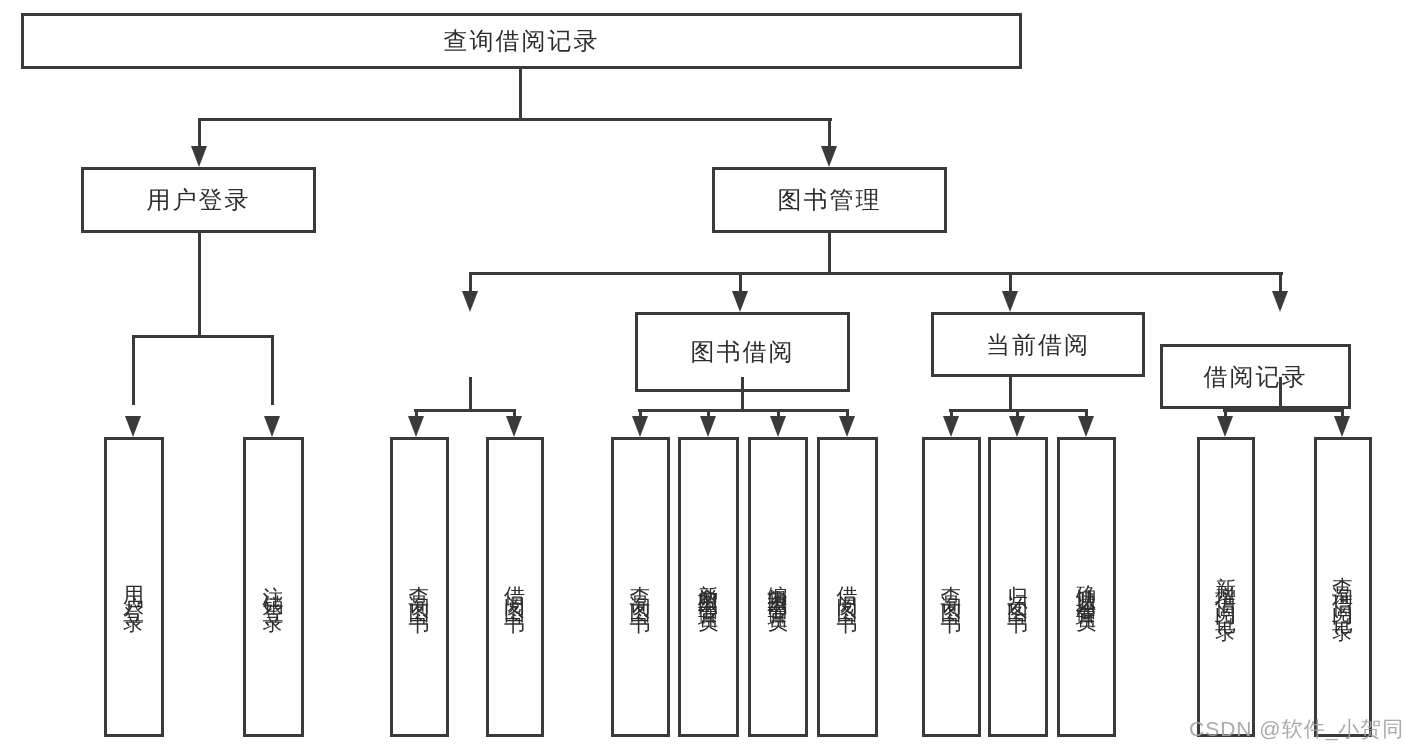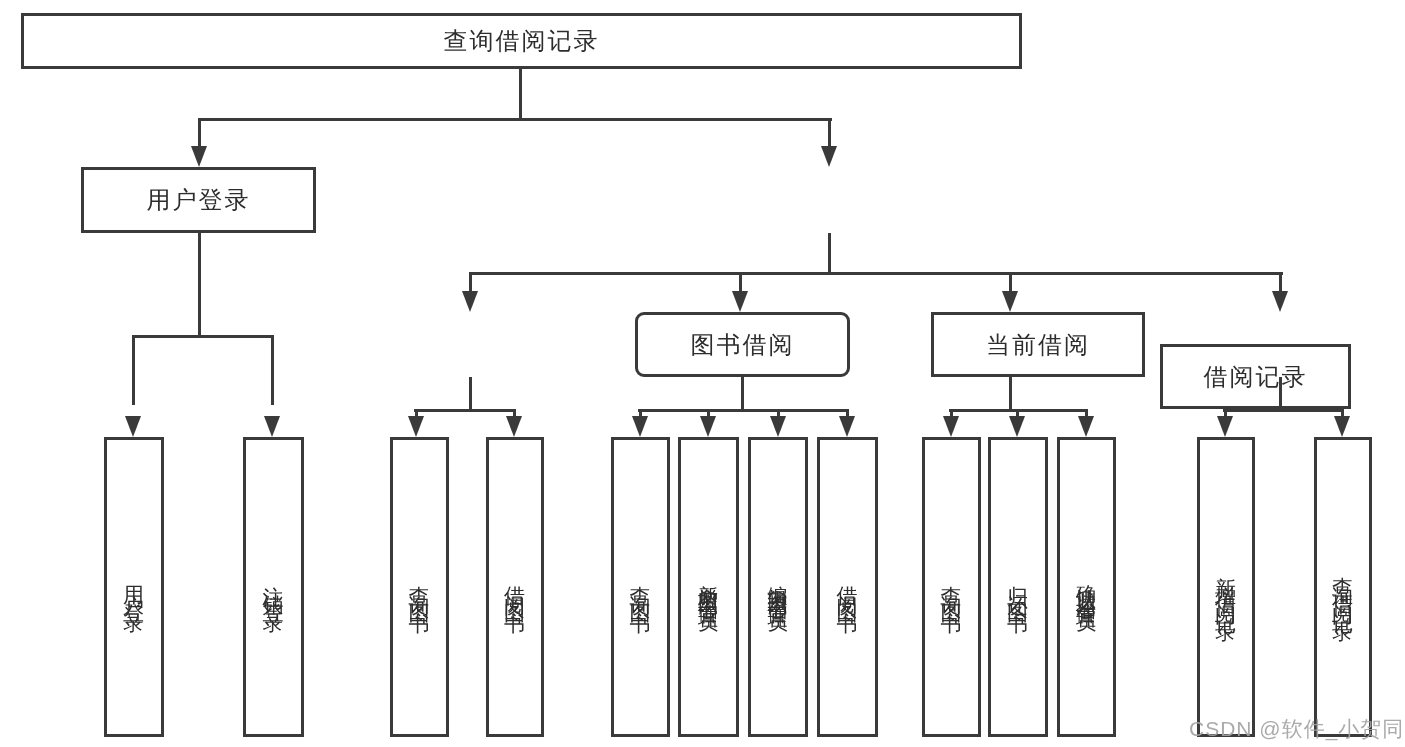--- a/index.html
+++ b/index.html
@@ -81,40 +81,41 @@
   <div class="box" style="left:21px; top:13px; width:1001px; height:56px;">查询借阅记录</div>
 
   <div class="vline" style="left:519px; top:68px; height:53px;"></div>
   <div class="hline" style="left:198px; top:118px; width:634px;"></div>
   <div class="vline" style="left:198px; top:118px; height:30px;"></div>
   <div class="arrowhead" style="left:191px; top:146px;"></div>
   <div class="vline" style="left:828px; top:118px; height:30px;"></div>
   <div class="arrowhead" style="left:821px; top:146px;"></div>
 
   <div class="box" style="left:81px; top:167px; width:235px; height:66px;">用户登录</div>
+  <div class="box" style="left:712px; top:167px; width:235px; height:66px;">图书管理</div>
 
   <div class="vline" style="left:198px; top:233px; height:105px;"></div>
   <div class="hline" style="left:132px; top:335px; width:142px;"></div>
   <div class="vline" style="left:132px; top:335px; height:70px;"></div>
   <div class="arrowhead" style="left:125px; top:416px;"></div>
   <div class="vline" style="left:271px; top:335px; height:70px;"></div>
   <div class="arrowhead" style="left:264px; top:416px;"></div>
 
   <div class="vline" style="left:828px; top:233px; height:42px;"></div>
   <div class="hline" style="left:469px; top:272px; width:814px;"></div>
   <div class="vline" style="left:469px; top:272px; height:20px;"></div>
   <div class="arrowhead" style="left:462px; top:291px;"></div>
   <div class="vline" style="left:739px; top:272px; height:20px;"></div>
   <div class="arrowhead" style="left:732px; top:291px;"></div>
   <div class="vline" style="left:1009px; top:272px; height:20px;"></div>
   <div class="arrowhead" style="left:1002px; top:291px;"></div>
   <div class="vline" style="left:1279px; top:272px; height:20px;"></div>
   <div class="arrowhead" style="left:1272px; top:291px;"></div>
 
-  <div class="box" style="left:635px; top:312px; width:215px; height:65px;border-radius:9px;">图书借阅</div>
+  <div class="box" style="left:635px; top:312px; width:215px; height:80px;">图书借阅</div>
   <div class="box" style="left:903px; top:312px; width:214px; height:65px;margin-left:28px;">当前借阅</div>
   <div class="box" style="left:1160px; top:312px; width:191px; height:65px;margin-top:32px;">借阅记录</div>
 
   <div class="vline" style="left:469px; top:377px; height:35px;"></div>
   <div class="hline" style="left:414px; top:409px; width:102px;"></div>
   <div class="vline" style="left:415px; top:409px; height:10px;"></div>
   <div class="arrowhead" style="left:408px; top:416px;"></div>
   <div class="vline" style="left:513px; top:409px; height:10px;"></div>
   <div class="arrowhead" style="left:506px; top:416px;"></div>
 

